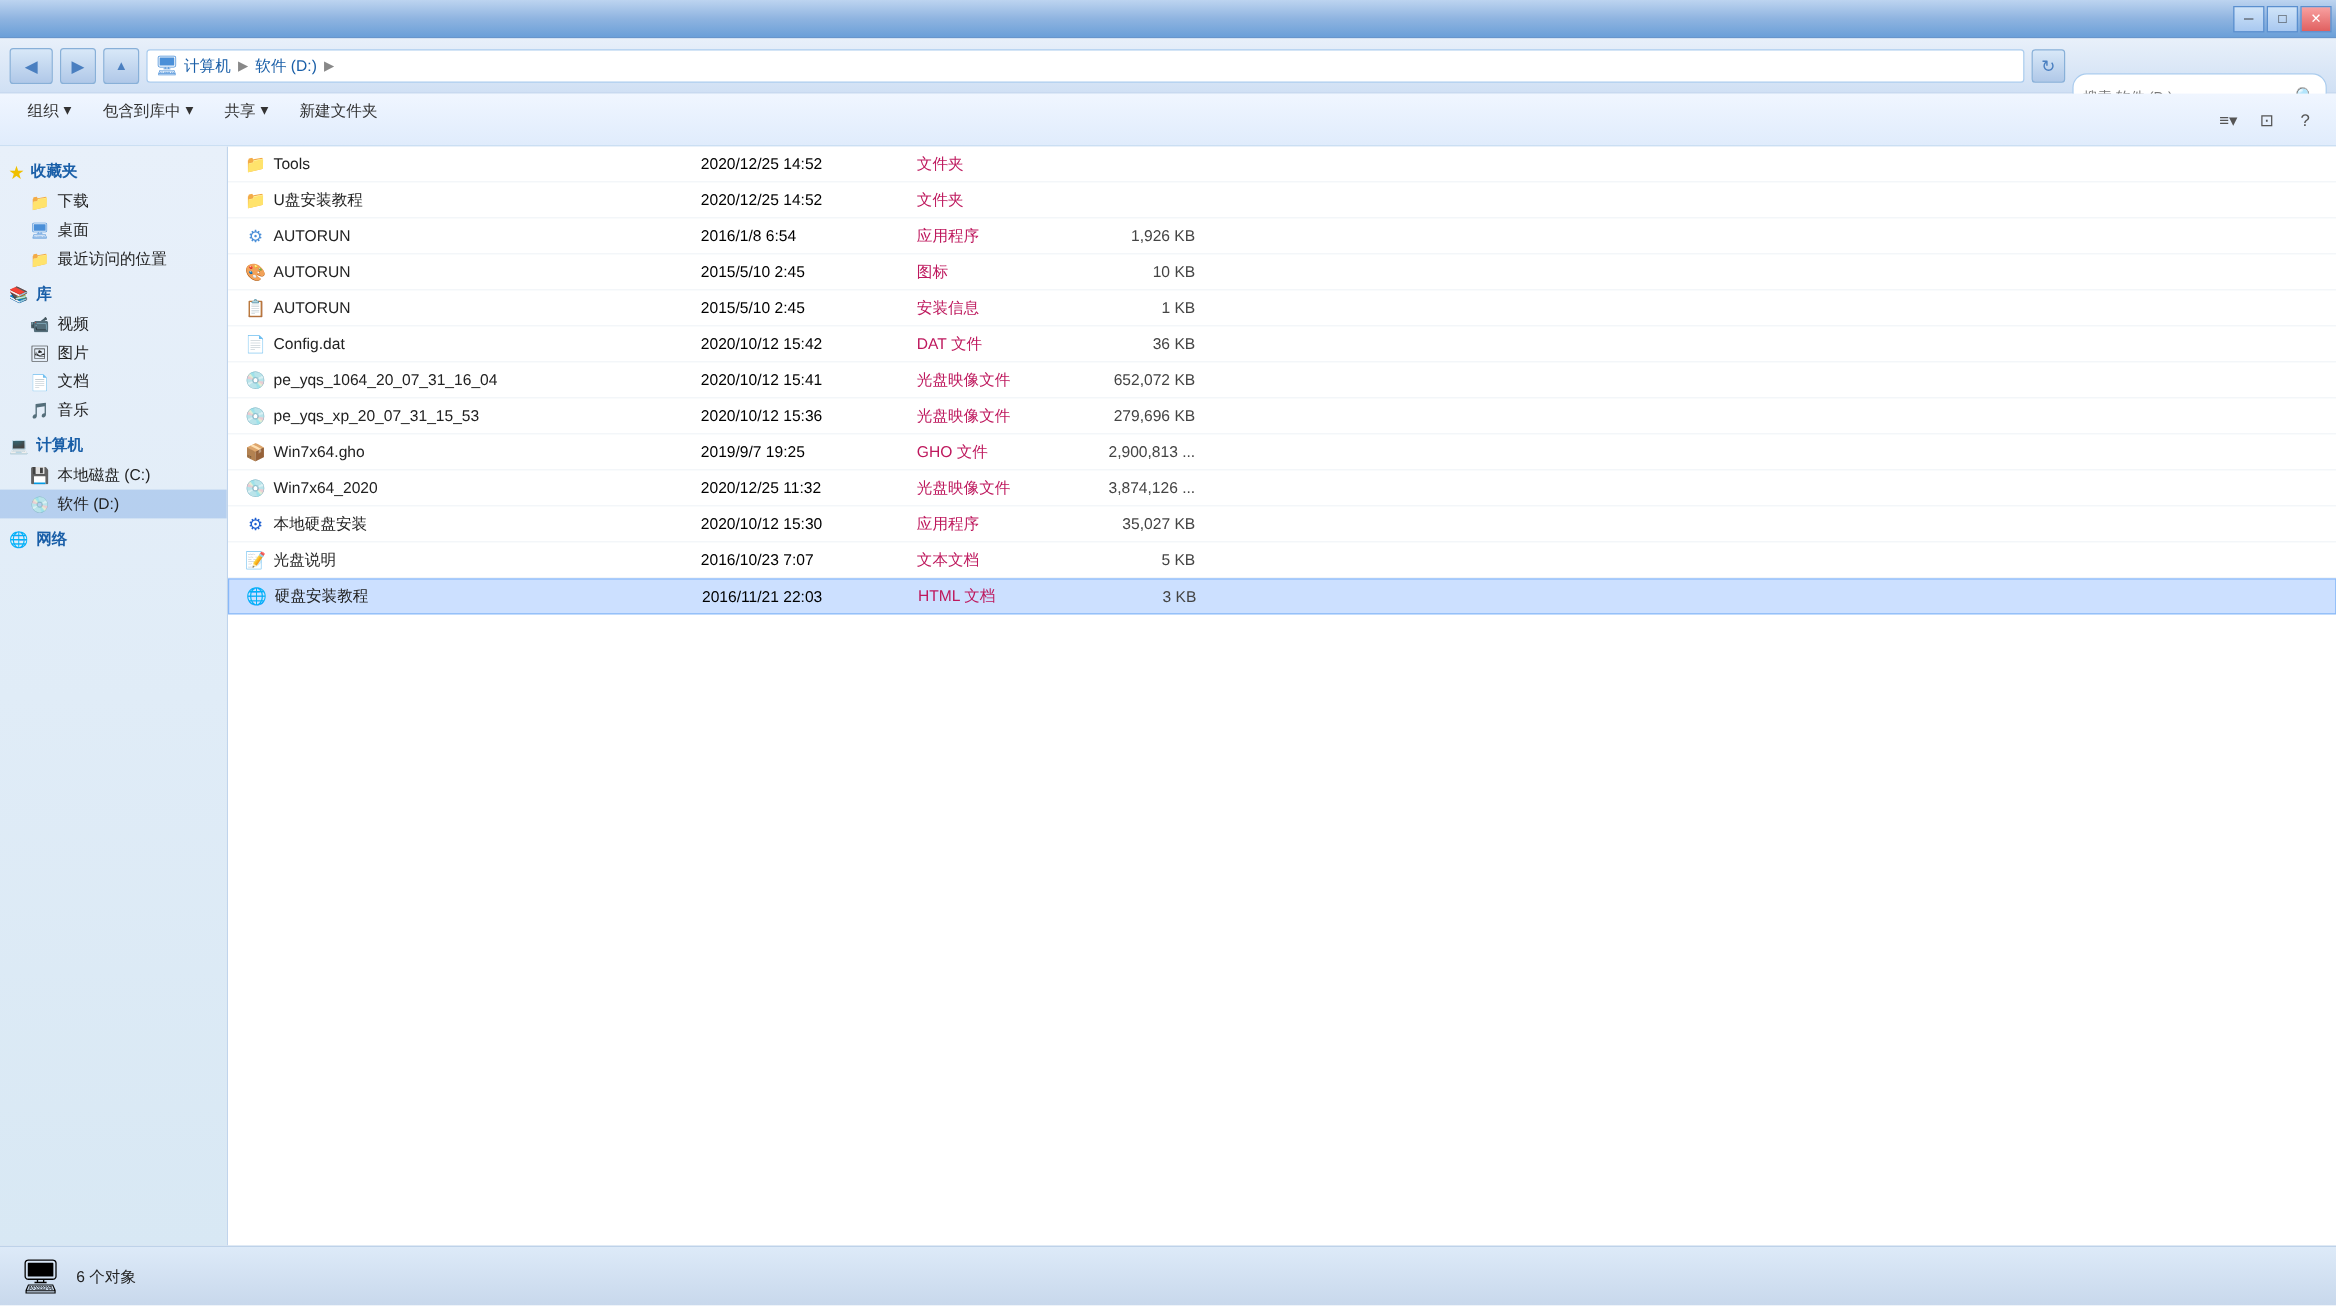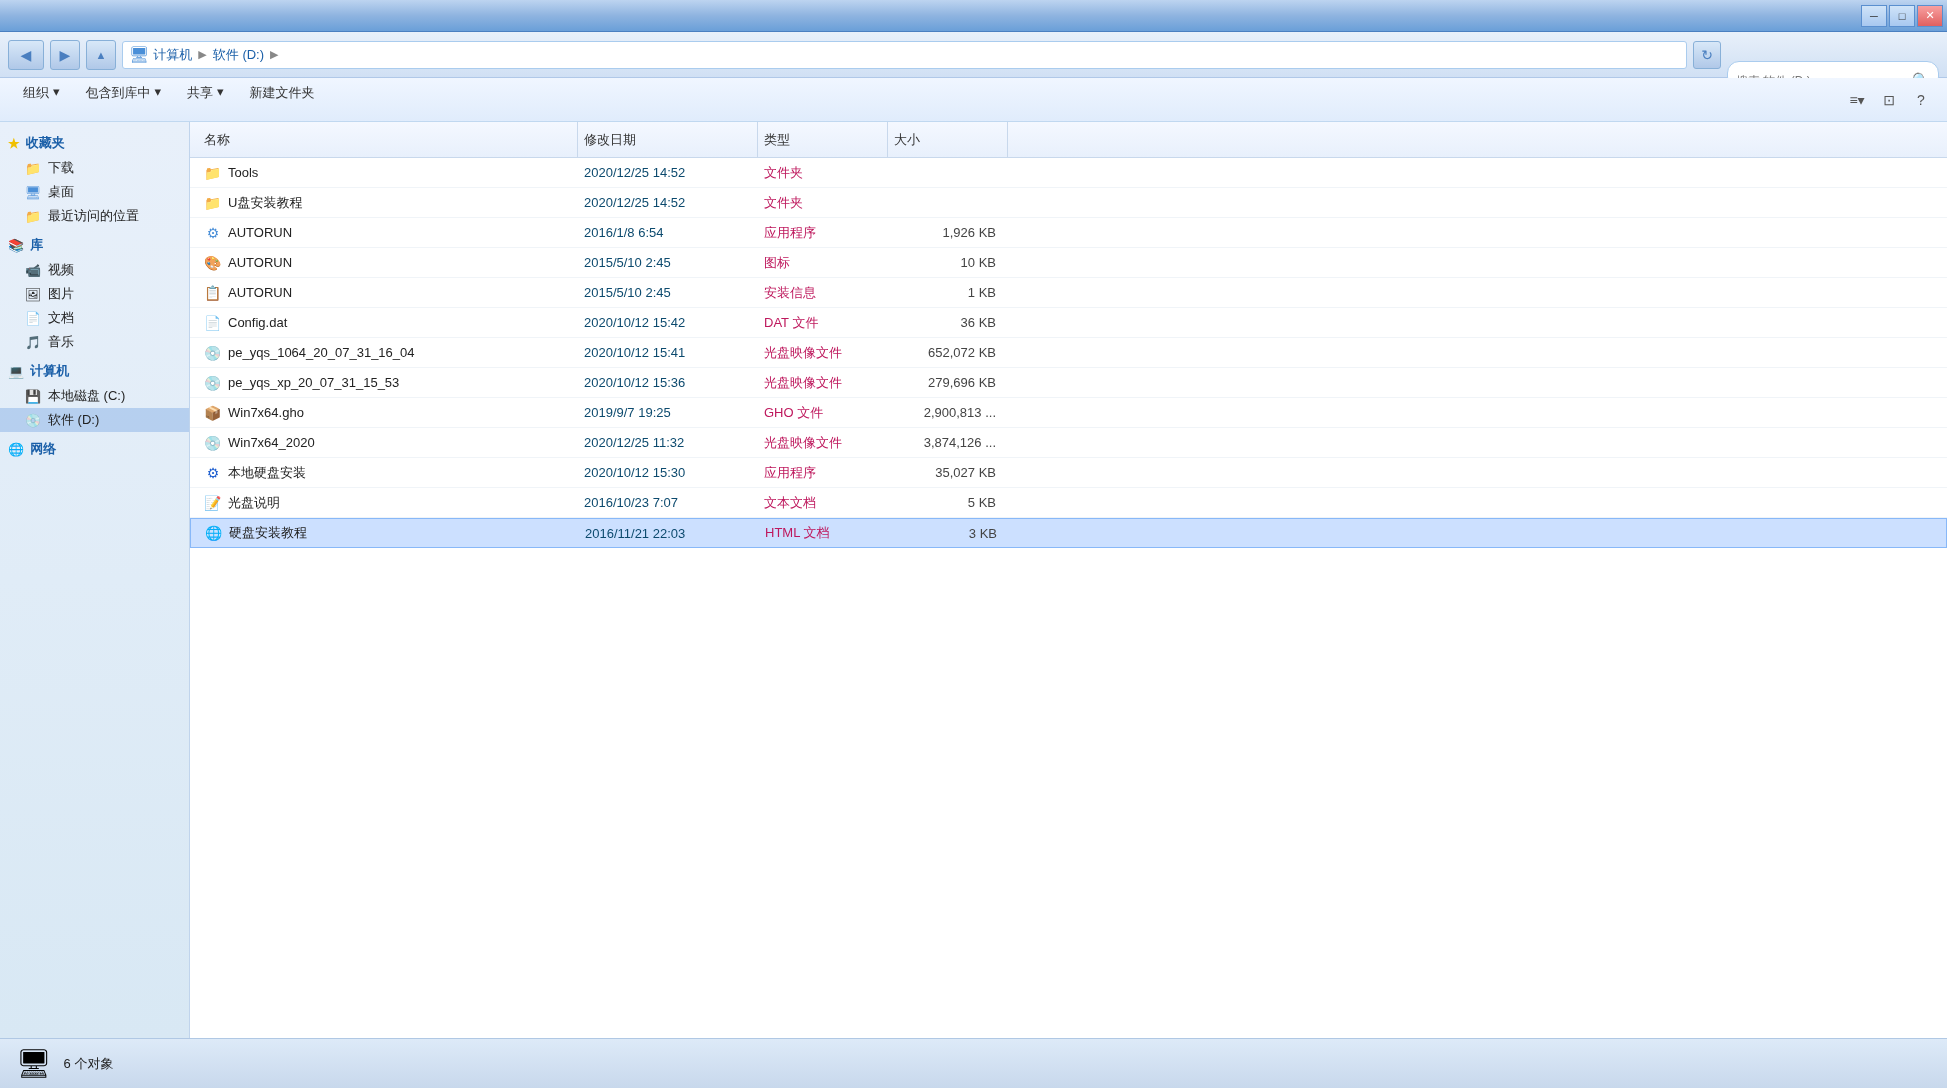--- a/index.html
+++ b/index.html
@@ -273,21 +273,21 @@
       font-size: 13px;
       color: #222;
       padding: 0 6px;
     }
     .file-cell.name {
       width: 380px;
       display: flex;
       align-items: center;
       gap: 6px;
     }
-    .file-cell.date { width: 180px; color: #0c4a6e; }
+    .file-cell.date { width: 180px; color: #000000; }
     .file-cell.type { width: 130px; color: #be185d; }
     .file-cell.size { width: 120px; color: #444; text-align: right; padding-right: 12px; }
 
     .file-icon {
       width: 18px;
       height: 18px;
       flex-shrink: 0;
       display: inline-flex;
       align-items: center;
       justify-content: center;
@@ -431,26 +431,20 @@
       <div class="sidebar-section-header">
         <span style="color:#4a8fd8; margin-right:6px;">🌐</span>
         <span>网络</span>
       </div>
     </div>
 
   </div>
 
   <div class="file-list-area">
 
-    <div class="file-list-header">
-      <div class="col-header col-name">名称</div>
-      <div class="col-header col-date">修改日期</div>
-      <div class="col-header col-type">类型</div>
-      <div class="col-header col-size">大小</div>
-    </div>
 
     <div class="file-list-body" id="file-list-body">
     <div class="file-row">
     <div class="file-cell name">
       <span class="file-icon" style="color:#e8a000">📁</span>
       <span>Tools</span>
     </div>
     <div class="file-cell date">2020/12/25 14:52</div>
     <div class="file-cell type">文件夹</div>
     <div class="file-cell size"></div>

